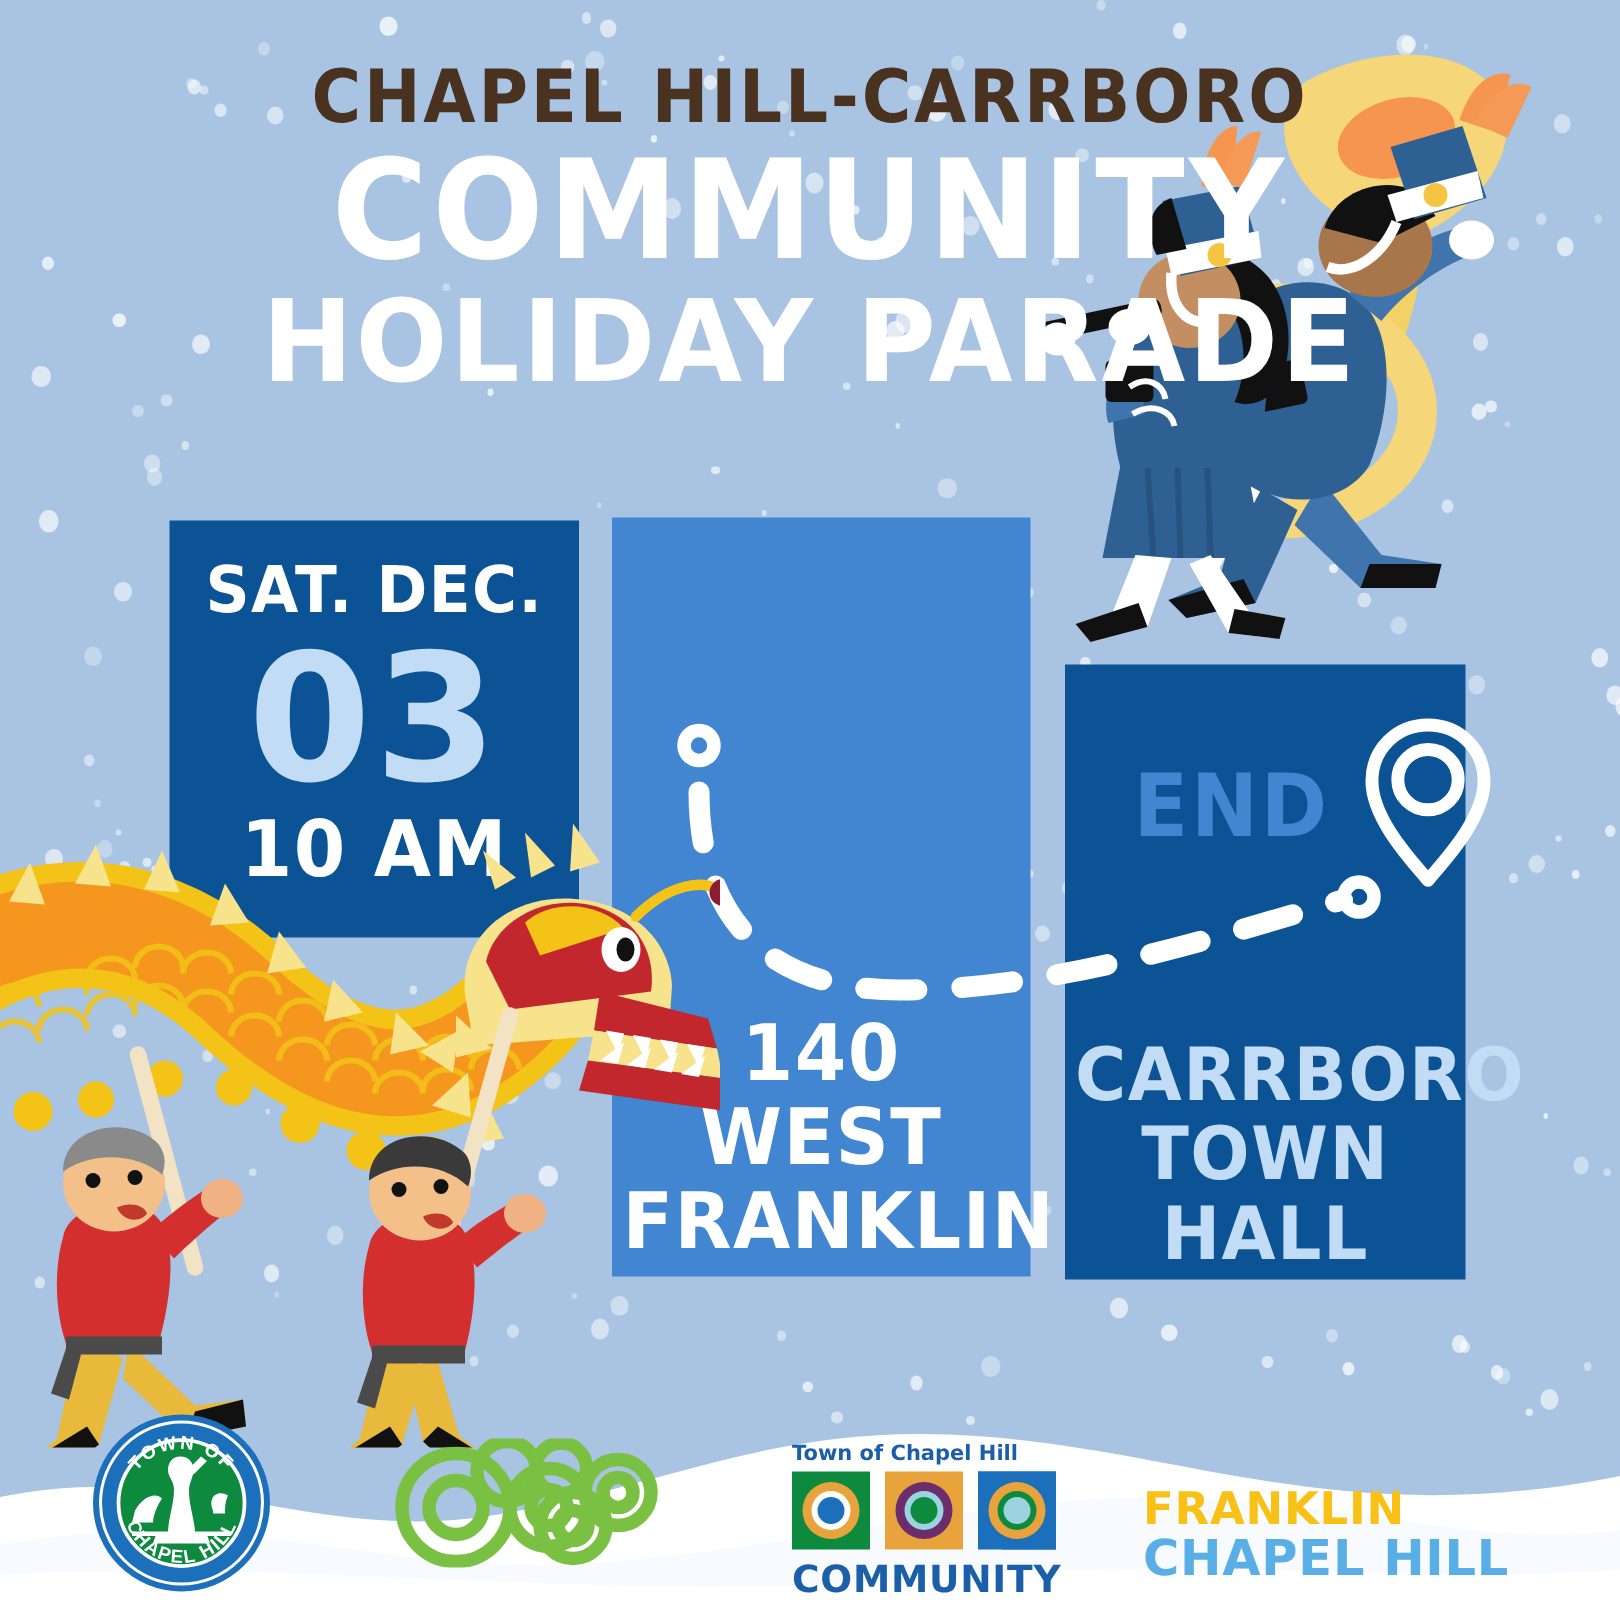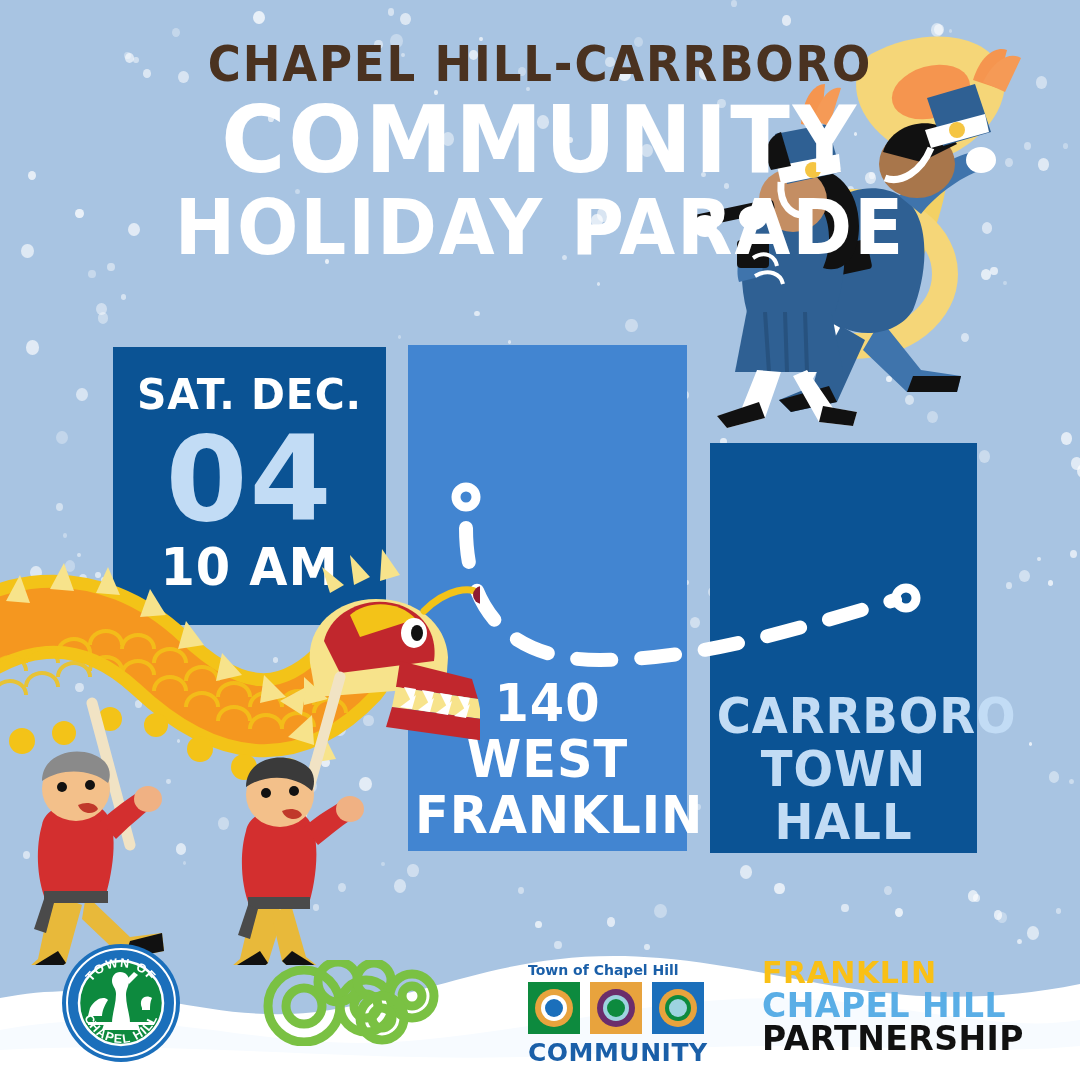--- a/index.html
+++ b/index.html
@@ -453,32 +453,39 @@
       <ellipse cx="72" cy="198" rx="14" ry="12" fill="#ffffff"></ellipse>
       <ellipse cx="24" cy="206" rx="12" ry="11" fill="#ffffff"></ellipse>
 
       <path d="M72 238 C 84 230, 94 236, 96 246" stroke="#ffffff" stroke-width="4" fill="none"></path>
       <path d="M74 256 C 88 248, 100 254, 102 264" stroke="#ffffff" stroke-width="4" fill="none"></path>
     </g>
   </svg>
 
   <div class="card card-date">
     <div class="date-top">SAT. DEC.</div>
-    <div class="date-num">04</div>
+    <div class="date-num">03</div>
     <div class="date-time">10 AM</div>
   </div>
 
   <div class="card card-start">
     <div class="addr-start">
       <div>140 WEST</div>
       <div>FRANKLIN</div>
     </div>
   </div>
 
   <div class="card card-end">
+    <div class="pin-row" style="left:40px;top:32px;">
+      <span class="word-end">END</span>
+      <svg width="92" height="124" viewBox="0 0 96 128" style="margin-left:14px;">
+        <path d="M48 8 C 26 8, 9 25, 9 47 C 9 74, 38 104, 48 116 C 58 104, 87 74, 87 47 C 87 25, 70 8, 48 8 Z" fill="none" stroke="#ffffff" stroke-width="9" stroke-linejoin="round"></path>
+        <circle cx="48" cy="46" r="21" fill="none" stroke="#ffffff" stroke-width="9"></circle>
+      </svg>
+    </div>
     <div class="addr-end">
       <div>CARRBORO</div>
       <div>TOWN HALL</div>
     </div>
   </div>
 
   <svg class="route" viewBox="0 0 1080 1080">
     <circle cx="466" cy="497" r="10" fill="none" stroke="#ffffff" stroke-width="9"></circle>
     <path d="M466 528 C 466 600, 500 660, 600 660 C 700 660, 800 628, 895 600" fill="none" stroke="#ffffff" stroke-width="14" stroke-linecap="round" stroke-dasharray="34 30"></path>
     <circle cx="906" cy="598" r="10" fill="none" stroke="#ffffff" stroke-width="9"></circle>
@@ -661,17 +668,16 @@
         <circle cx="150" cy="28" r="19" fill="#e8a33d"></circle>
         <circle cx="150" cy="28" r="13" fill="#0d8a3e"></circle>
         <circle cx="150" cy="28" r="9" fill="#9dd3e0"></circle>
       </svg>
       <div class="arts-l1">COMMUNITY</div>
     </div>
 
     <div class="logo logo-dcp">
       <div class="dcp-l1">FRANKLIN</div>
       <div class="dcp-l2">CHAPEL HILL</div>
-      <div class="dcp-l3">PARTNERSHIP</div>
     </div>
   </div>
 
 </div>
 
 </body></html>

